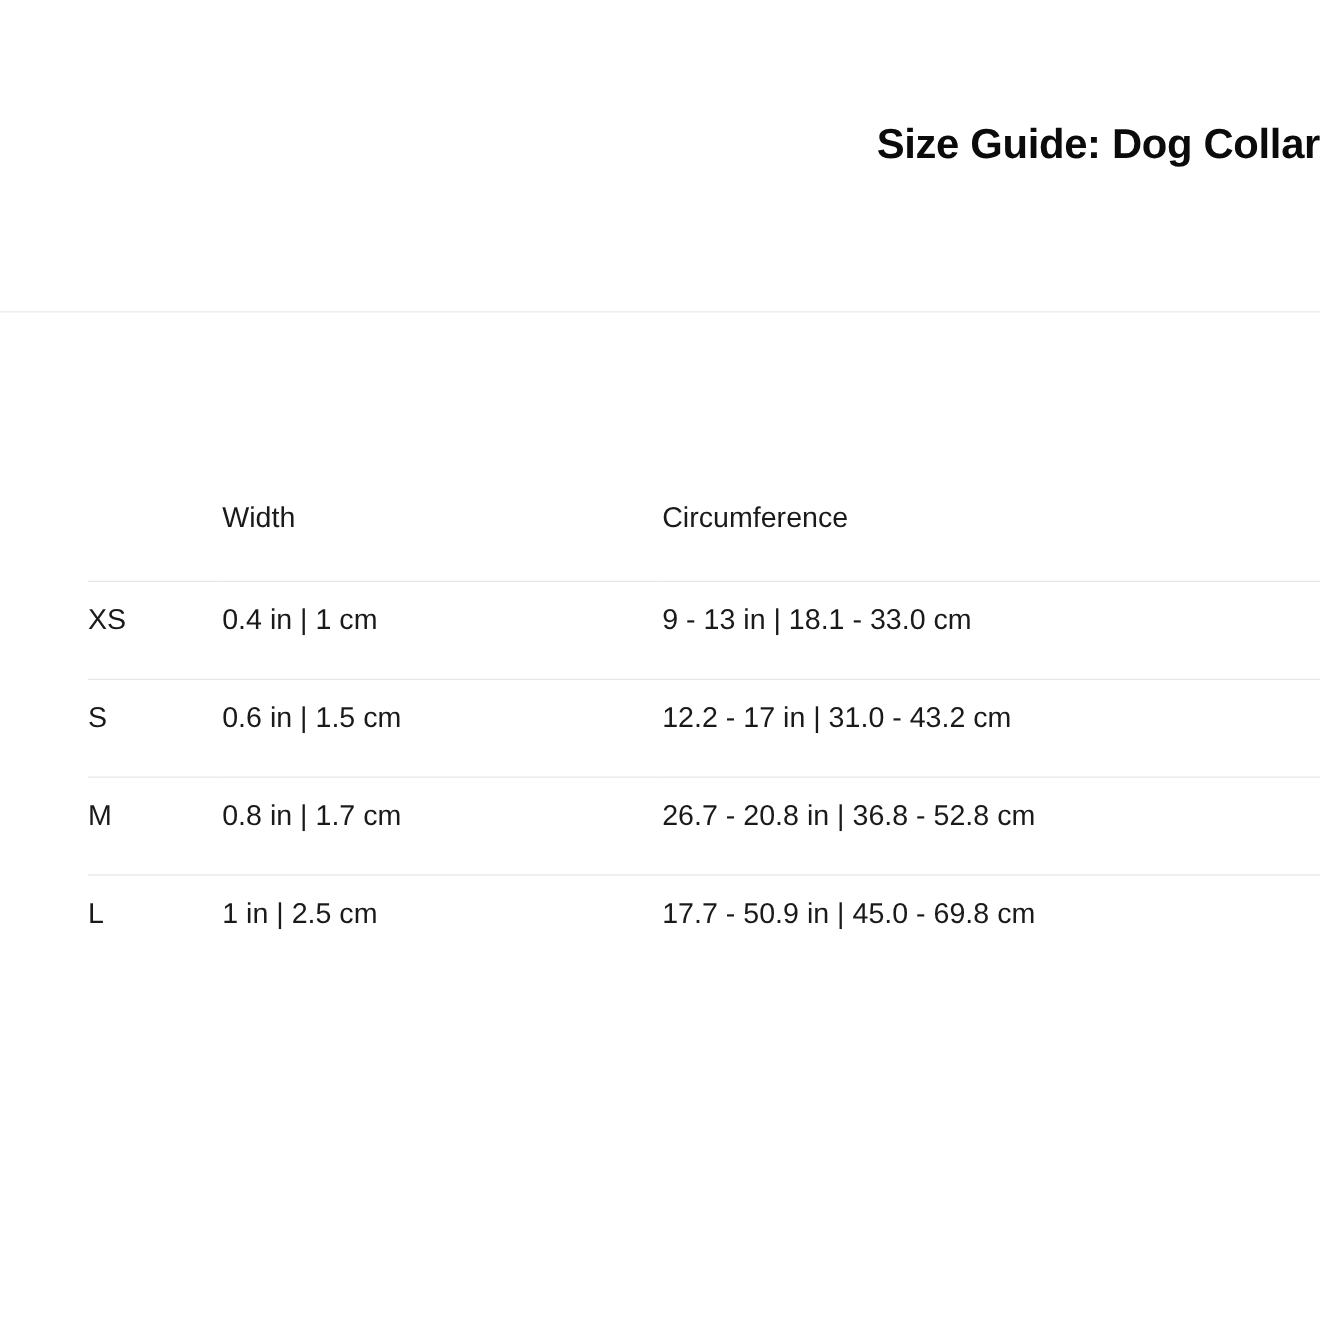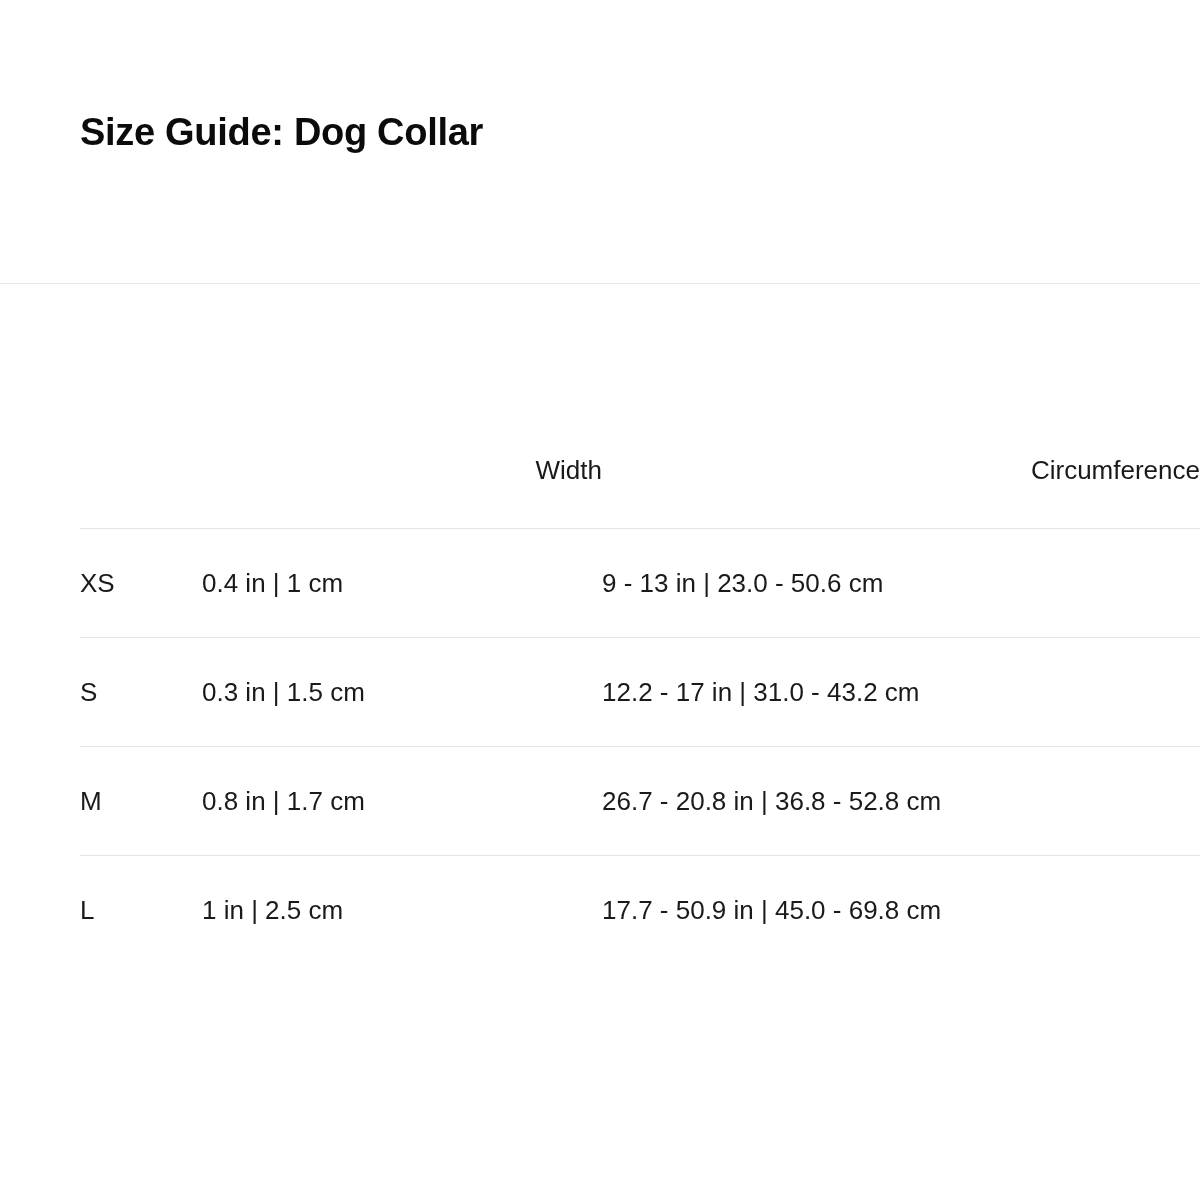--- a/index.html
+++ b/index.html
@@ -17,20 +17,21 @@
 
   .page {
     position: relative;
     width: 1200px;
     height: 1200px;
     box-sizing: border-box;
   }
 
   .header {
     padding: 110px 0 0 80px;
+    text-align: right;
   }
 
   .page-title {
     font-size: 38px;
     font-weight: bold;
     letter-spacing: -0.3px;
     color: #0b0b0b;
     margin: 0;
     line-height: 1.2;
   }
@@ -56,36 +57,36 @@
     width: 1120px;
     margin: 0 0 0 80px;
     table-layout: fixed;
   }
 
   table.size-table col.c-size { width: 122px; }
   table.size-table col.c-width { width: 400px; }
   table.size-table col.c-circ { width: 598px; }
 
   table.size-table th {
-    text-align: right;
+    text-align: left;
     font-weight: normal;
     font-size: 26px;
     color: #1a1a1a;
     padding: 0 0 42px 0;
     vertical-align: top;
   }
 
   table.size-table tbody tr {
     border-top: 1px solid #e4e4e4;
   }
 
   table.size-table td {
     font-size: 26px;
     color: #1a1a1a;
-    padding: 36px 0 36px 0;
+    padding: 16px 0 36px 0;
     height: 36px;
     vertical-align: middle;
     white-space: nowrap;
   }
 
   .cell-size { color: #111111; }
 </style>
 </head>
 <body>
 
@@ -108,25 +109,25 @@
         <tr>
           <th></th>
           <th>Width</th>
           <th>Circumference</th>
         </tr>
       </thead>
       <tbody>
         <tr>
           <td class="cell-size">XS</td>
           <td>0.4 in | 1 cm</td>
-          <td>9 - 13 in | 23.0 - 50.6 cm</td>
+          <td>9 - 13 in | 18.1 - 33.0 cm</td>
         </tr>
         <tr>
           <td class="cell-size">S</td>
-          <td>0.3 in | 1.5 cm</td>
+          <td>0.6 in | 1.5 cm</td>
           <td>12.2 - 17 in | 31.0 - 43.2 cm</td>
         </tr>
         <tr>
           <td class="cell-size">M</td>
           <td>0.8 in | 1.7 cm</td>
           <td>26.7 - 20.8 in | 36.8 - 52.8 cm</td>
         </tr>
         <tr>
           <td class="cell-size">L</td>
           <td>1 in | 2.5 cm</td>

